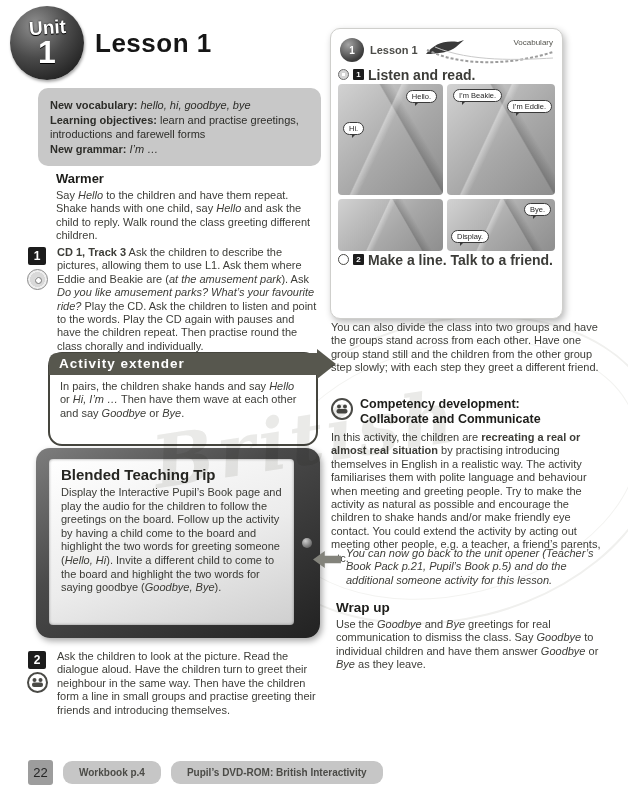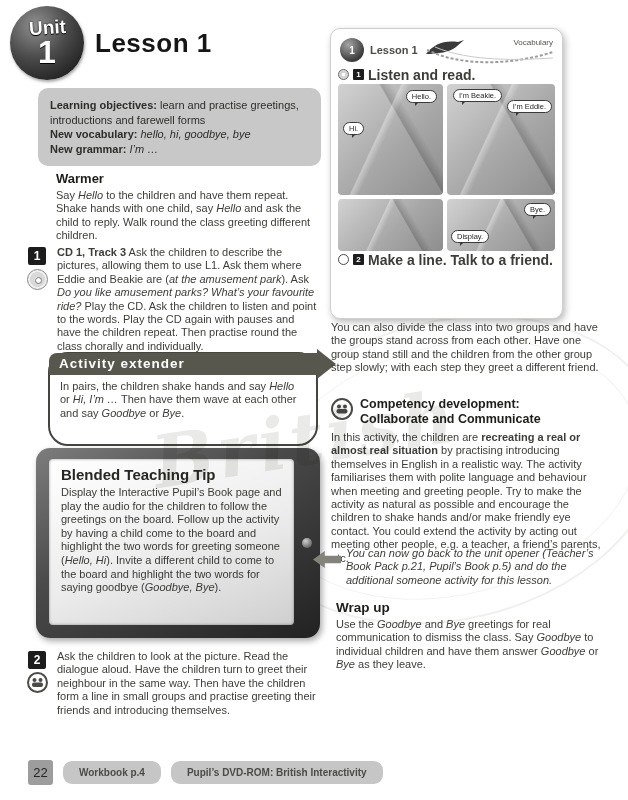--- a/index.html
+++ b/index.html
@@ -86,21 +86,21 @@
   }
   .pair-2 { left:27px; top:672px; }
   .pair-icon svg { display:block; }
 
   .activity1-text { position:absolute; left:57px; top:246px; width:264px; }
   .activity2-text { position:absolute; left:57px; top:650px; width:264px; }
 
   
   .extender {
     position:absolute; left:48px; top:352px; width:270px;
-    background:#fff; border:2px solid #45453e; border-radius:20px;
+    background:#fff; border:2px solid #45453e; border-radius:14px;
   }
   .extender-header {
     position:relative; background:#57574e; color:#fff; font-weight:700; font-size:13.5px;
     letter-spacing:1px; padding:3px 10px 4px; margin:-1px -1px 0; border-radius:8px 0 0 0;
   }
   .extender-header::after {
     content:""; position:absolute; right:-19px; top:-4px;
     border-left:19px solid #57574e; border-top:15px solid transparent; border-bottom:15px solid transparent;
   }
   .extender-body { padding:5px 10px 24px; }
@@ -221,22 +221,22 @@
 
   <div class="fg">
 
     <div class="unit-badge">
       <div class="u-word">Unit</div>
       <div class="u-num">1</div>
     </div>
     <h1 class="lesson-title">Lesson 1</h1>
 
     <div class="objectives">
+      <p><span class="b">New vocabulary:</span><span class="i"> hello, hi, goodbye, bye</span></p>
       <p><span class="b">Learning objectives:</span><span> learn and practise greetings, introductions and farewell forms</span></p>
-      <p><span class="b">New vocabulary:</span><span class="i"> hello, hi, goodbye, bye</span></p>
       <p><span class="b">New grammar:</span><span class="i"> I’m …</span></p>
     </div>
 
     <div class="warmer">
       <div class="h-small">Warmer</div>
       <p class="body-txt"><span>Say </span><span class="i">Hello</span><span> to the children and have them repeat. Shake hands with one child, say </span><span class="i">Hello</span><span> and ask the child to reply. Walk round the class greeting different children.</span></p>
     </div>
 
     <div class="act-badge badge-1">1</div>
     <div class="cd-icon"></div>

